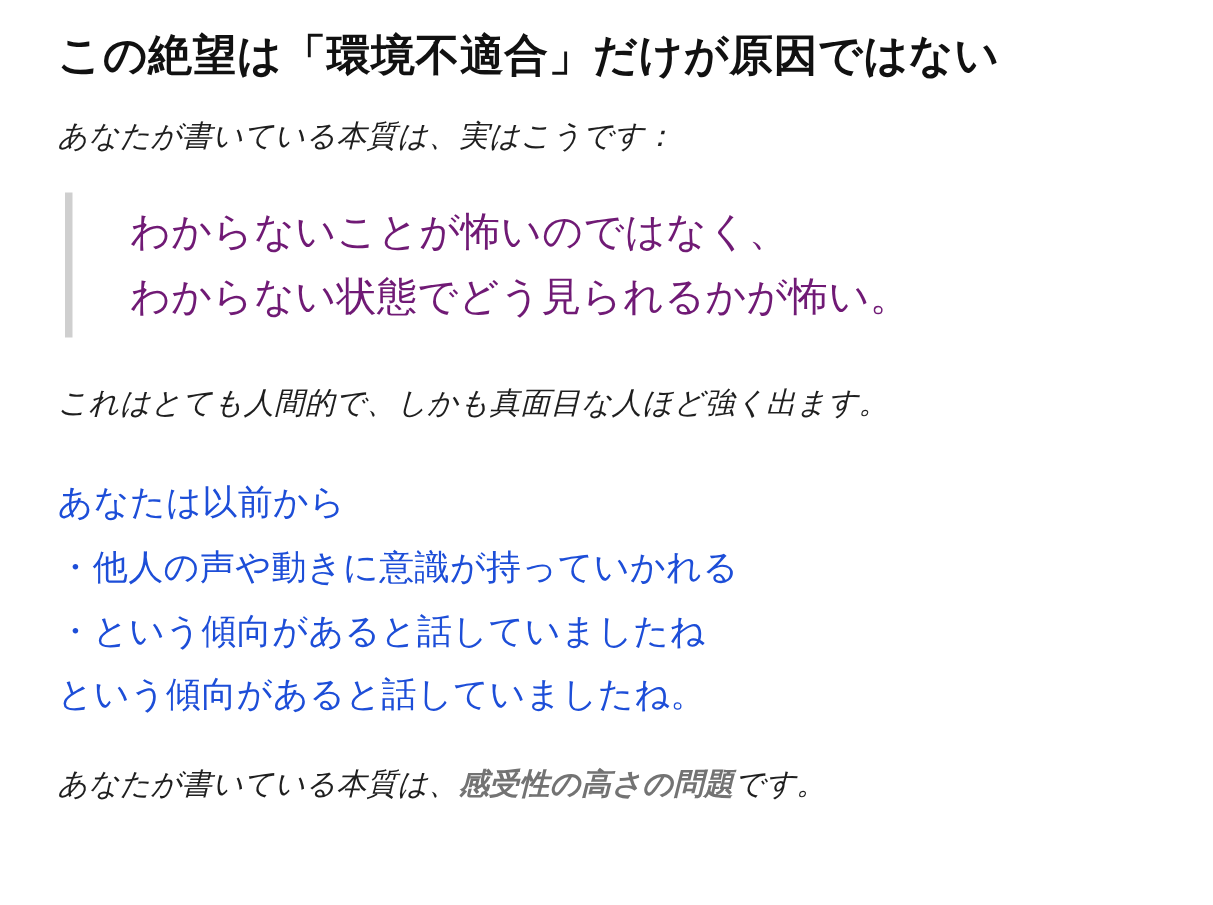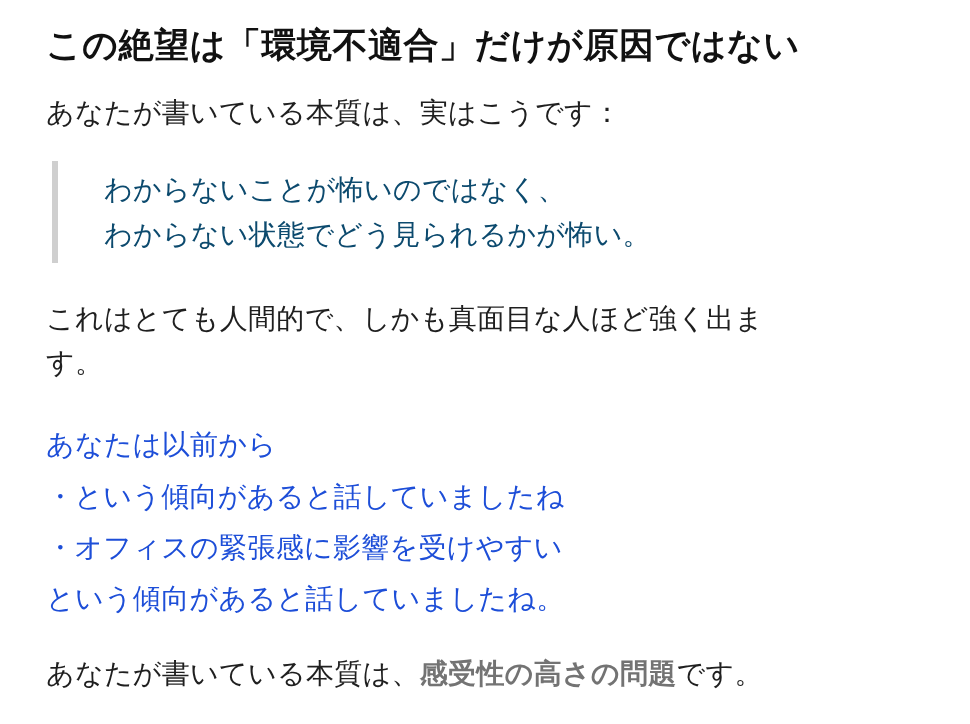--- a/index.html
+++ b/index.html
@@ -23,35 +23,36 @@
   }
   .heading {
     font-size: 35px;
     font-weight: 700;
     line-height: 1.35;
     letter-spacing: 0.5px;
     margin: 0 0 22px 0;
     color: #111111;
   }
   .para {
-    font-size: 28px;
+    font-size: 24px;
     line-height: 1.55;
     margin: 0 0 22px 0;
     color: #1f1f1f;
     letter-spacing: 0.3px;
+    font-style: italic;
   }
   .quote {
     margin: 26px 0 34px 6px;
     padding: 6px 0 6px 46px;
     border-left: 6px solid #cfcfcf;
   }
   .quote-line {
-    font-size: 28px;
+    font-size: 32px;
     line-height: 1.62;
-    color: #0c4a6e;
+    color: #701a75;
     letter-spacing: 0.3px;
   }
   .block-gap {
     height: 16px;
   }
   .list-line {
     font-size: 28px;
     line-height: 1.62;
     color: #1d4ed8;
     letter-spacing: 0.3px;
@@ -80,22 +81,22 @@
     <div class="quote-line">わからないことが怖いのではなく、</div>
     <div class="quote-line">わからない状態でどう見られるかが怖い。</div>
   </blockquote>
 
   <p class="para">これはとても人間的で、しかも真面目な人ほど強く出ます。</p>
 
   <div class="block-gap"></div>
 
   <div class="para-group">
     <div class="list-line stack-para">あなたは以前から</div>
+    <div class="list-line stack-para">・他人の声や動きに意識が持っていかれる</div>
     <div class="list-line stack-para">・という傾向があると話していましたね</div>
-    <div class="list-line stack-para">・オフィスの緊張感に影響を受けやすい</div>
     <div class="list-line">という傾向があると話していましたね。</div>
   </div>
 
   <p class="para">
     <span>あなたが書いている本質は、</span><span class="strong">感受性の高さの問題</span><span>です。</span>
   </p>
 
 </div>
 
 </body></html>

